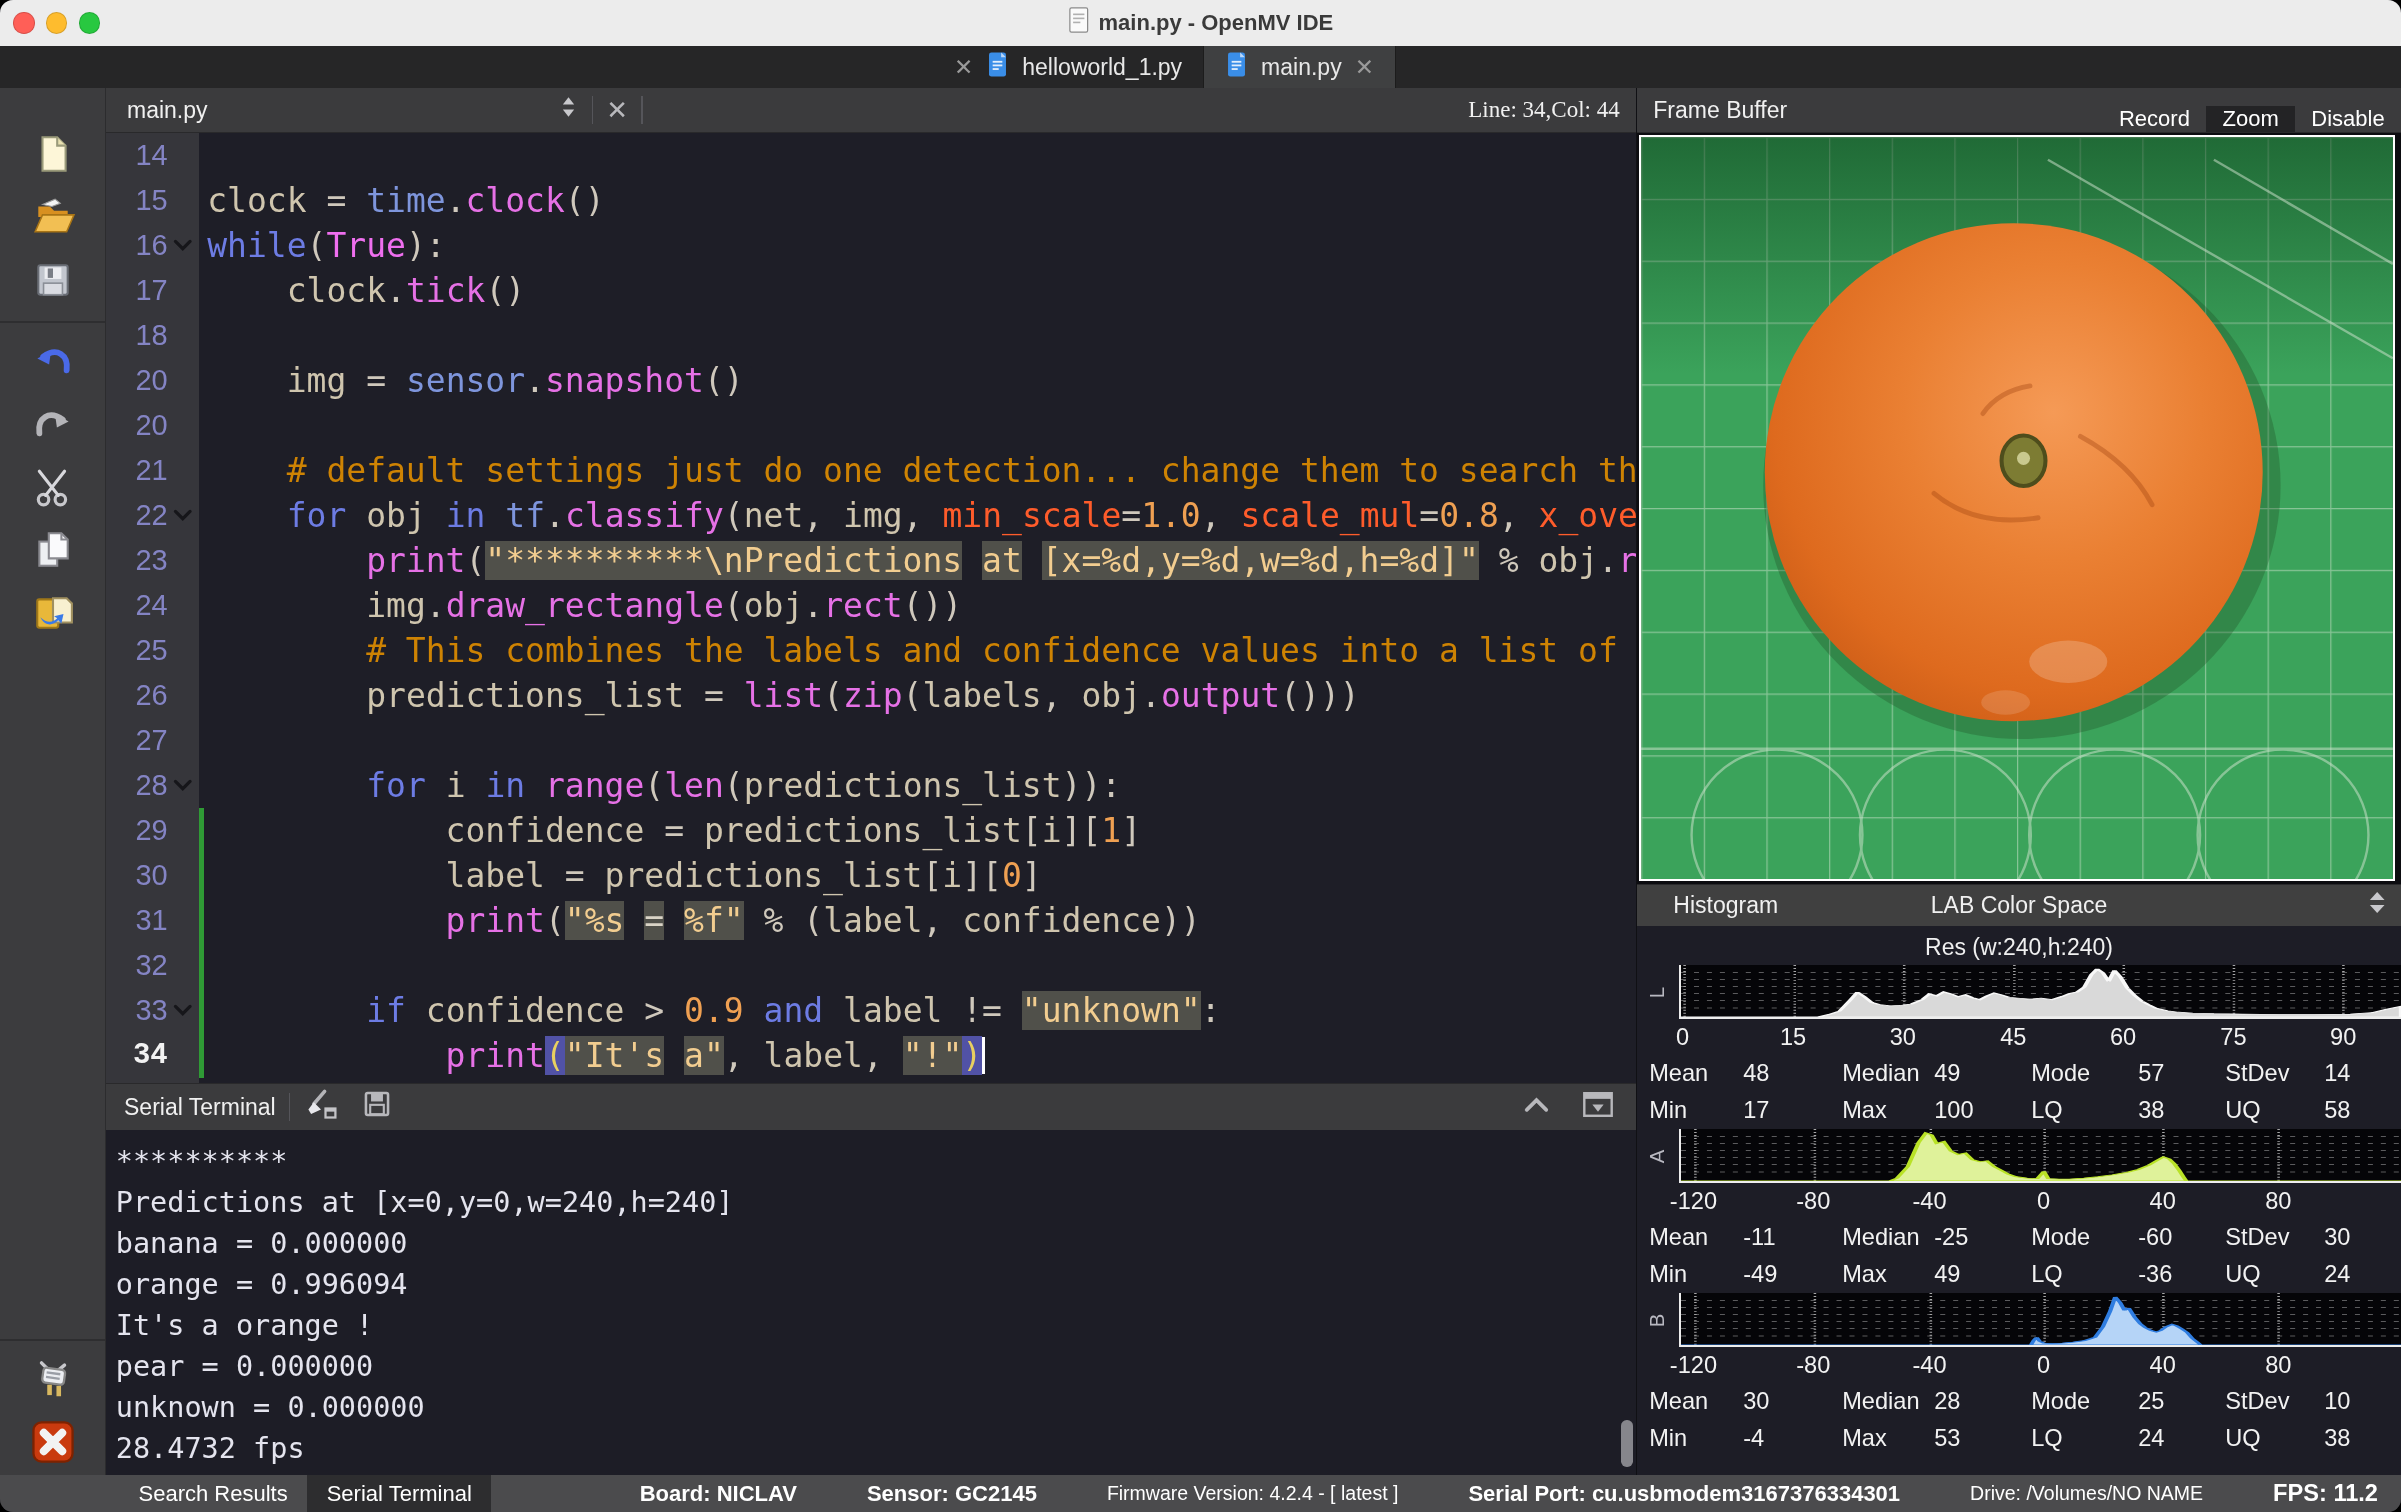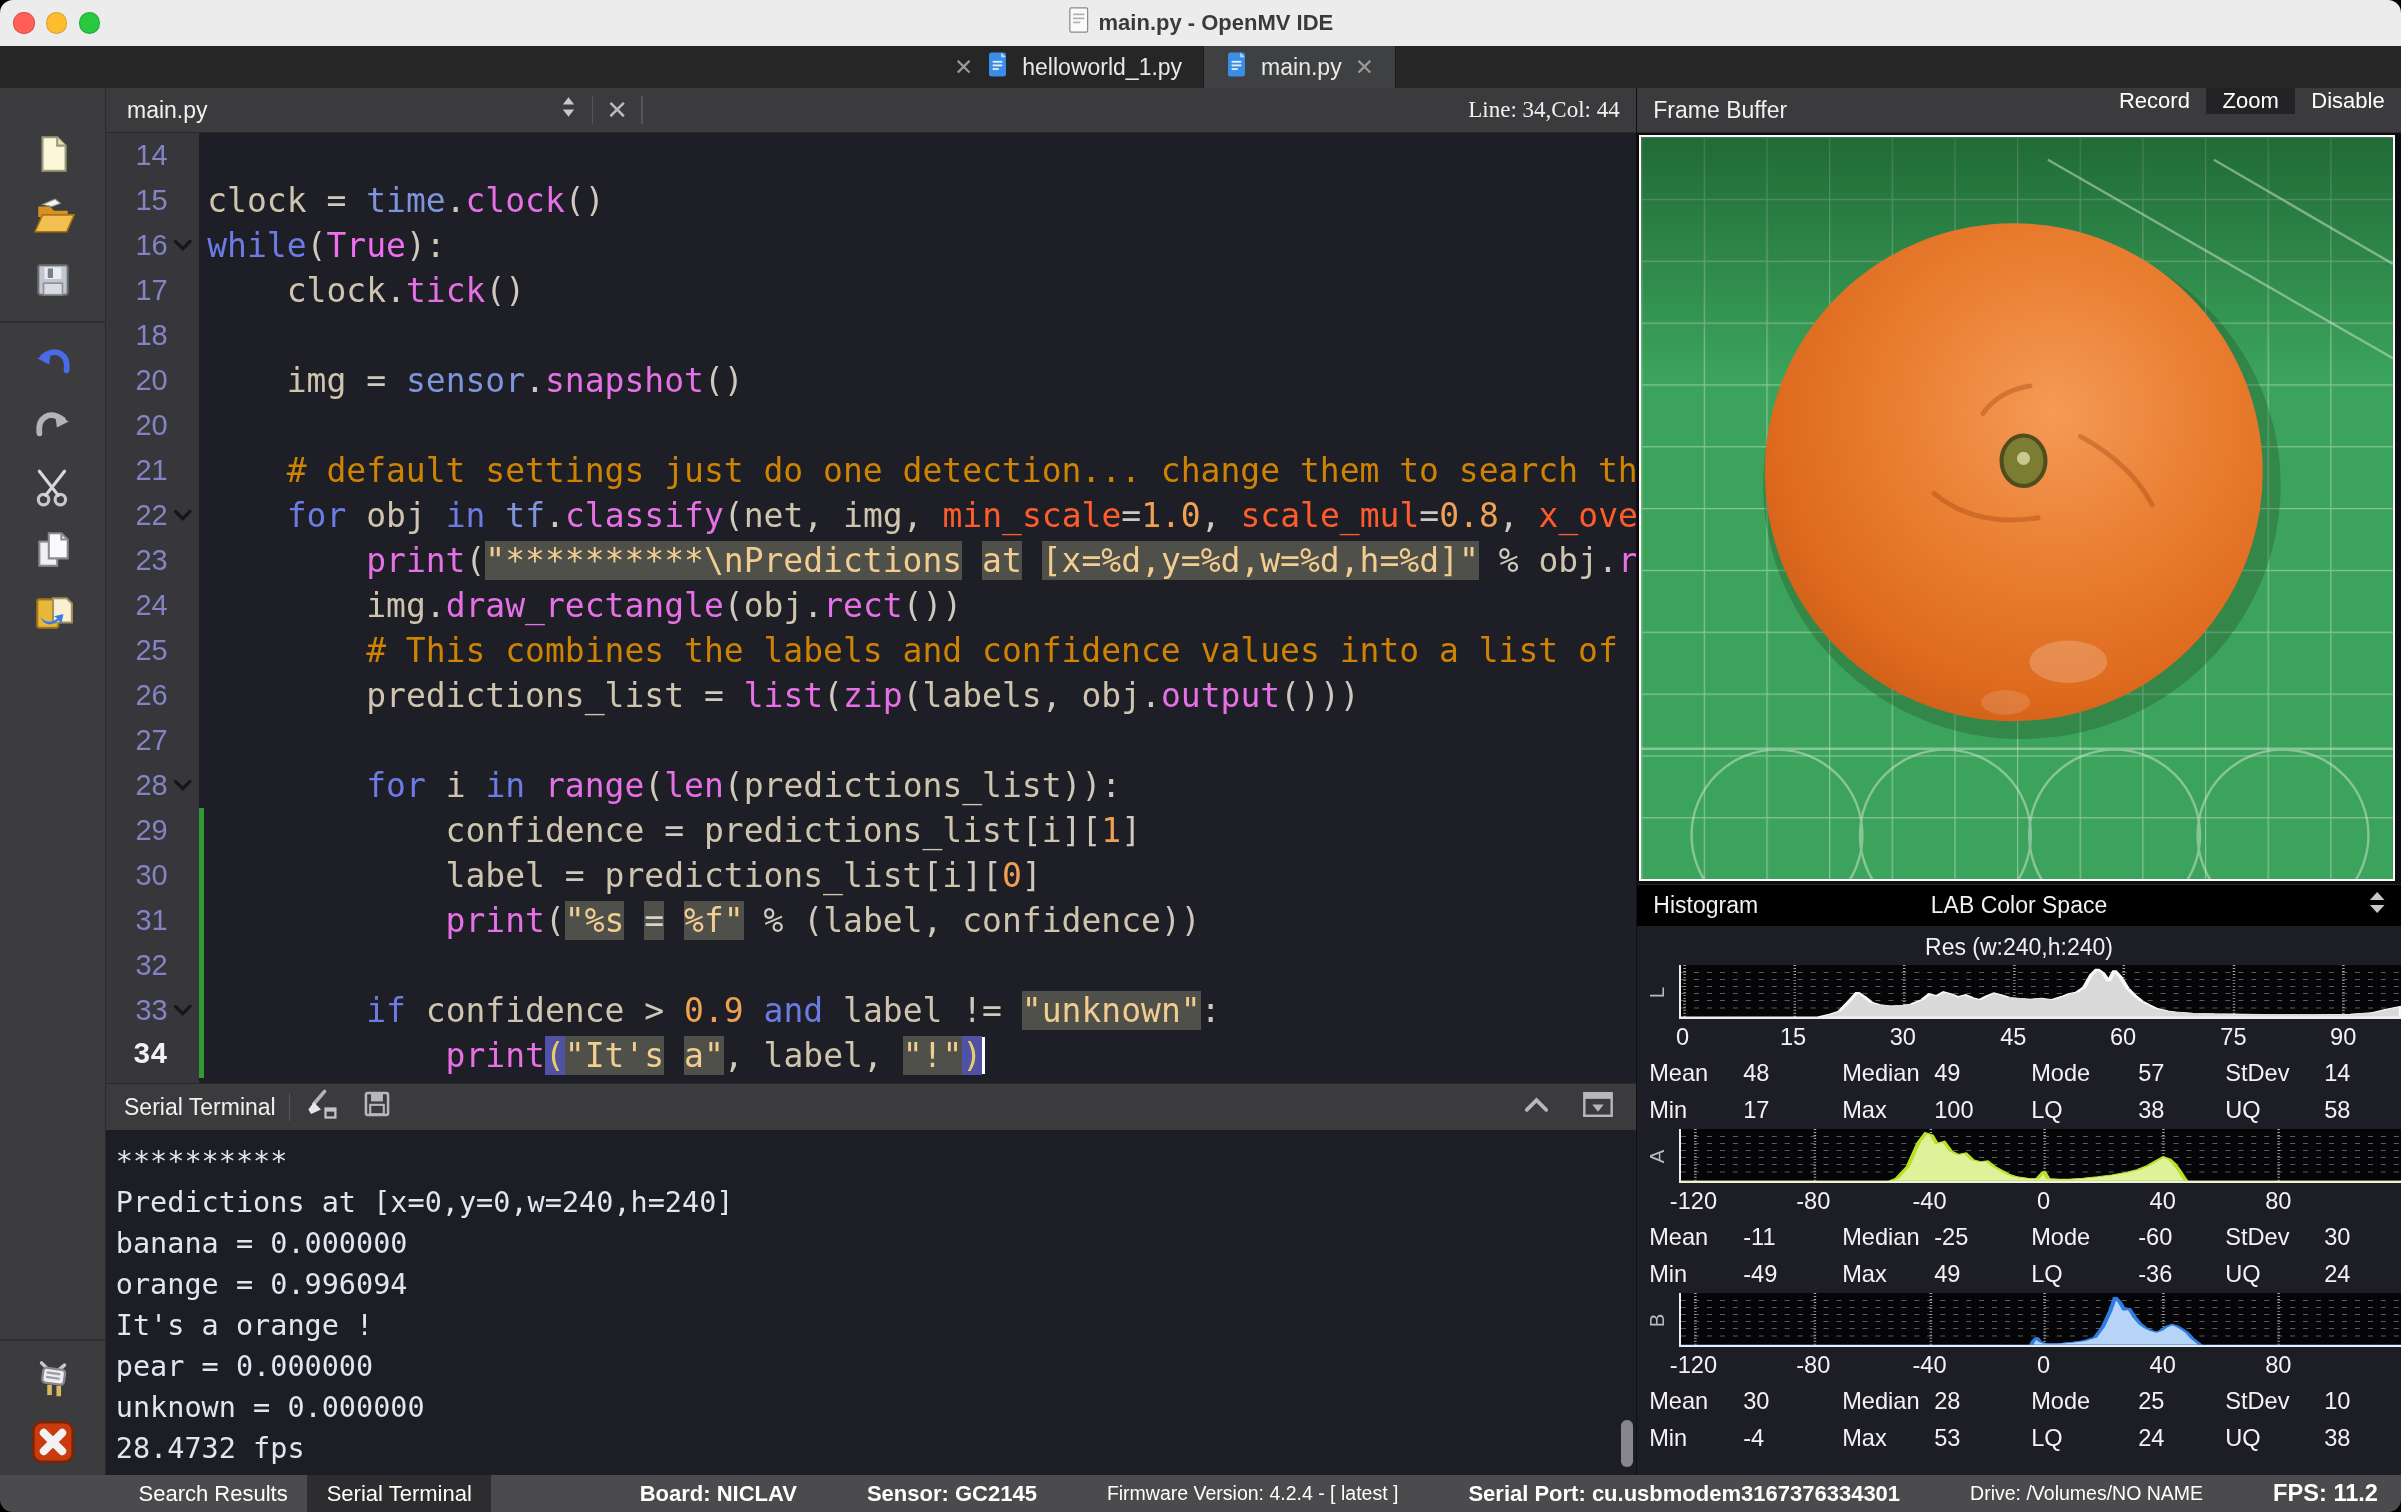--- a/index.html
+++ b/index.html
@@ -60,27 +60,27 @@
   .th-title{margin-left:18px;}
   .th-right{margin-left:auto;display:flex;align-items:center;gap:28px;margin-right:21px;}
   .terminal{flex:1;background:#1d1d26;position:relative;padding:11.4px 0 0 9.8px;box-sizing:border-box;overflow:hidden;}
   .term-line{font-family:"DejaVu Sans Mono",monospace;font-size:28.5px;line-height:41px;color:#e4e4ee;white-space:pre;}
   .term-scroll{position:absolute;right:3.3px;bottom:8.1px;width:11.4px;height:47px;border-radius:5.7px;background:#86868c;}
 
   
   .right-panel{width:765px;border-left:1.6px solid #101014;display:flex;flex-direction:column;box-sizing:border-box;background:#1d1d26;}
   .fb-header{height:45px;background:#3b3b3d;border-bottom:1.6px solid #29292b;display:flex;align-items:stretch;color:#f0f0f0;font-size:23px;box-sizing:border-box;flex:none;}
   .fb-title{margin-left:16.3px;align-self:center;}
-  .fb-buttons{margin-left:auto;display:flex;align-items:flex-start;}
+  .fb-buttons{margin-left:auto;display:flex;align-items:flex-end;}
   .fb-btn{display:flex;align-items:center;padding:0 16.3px;font-size:22px;color:#fff;}
   .fb-btn.active{background:#232325;}
   .fb-view{height:751px;background:#0c0c10;position:relative;flex:none;}
   .fb-image{position:absolute;left:2.4px;top:2.4px;width:752px;height:742px;border:2.4px solid #ffffff;box-sizing:content-box;}
 
-  .hist-header{height:41px;background:#000000;border-top:1.6px solid #29292b;display:flex;align-items:center;color:#f0f0f0;font-size:23px;position:relative;flex:none;}
+  .hist-header{height:41px;background:#404040;border-top:1.6px solid #29292b;display:flex;align-items:center;color:#f0f0f0;font-size:23px;position:relative;flex:none;padding-left:20px;}
   .hh-title{margin-left:16.3px;}
   .hh-space{position:absolute;left:50%;transform:translateX(-50%);}
   .hh-arrows{margin-left:auto;margin-right:11.4px;}
   .hist-body{flex:1;background:#1d1d26;overflow:hidden;}
   .hist-res{text-align:center;color:#f0f0f0;font-size:23px;height:39px;line-height:42px;}
   .hist-channel{height:164px;}
   .hist-plot-row{display:flex;height:54px;align-items:stretch;}
   .ch-label{width:42px;display:flex;align-items:center;justify-content:center;color:#b8b8c0;font-size:20.4px;}
   .ch-label span{transform:rotate(-90deg);display:block;}
   .hist-plot{flex:1;position:relative;background:#050508;border-left:2.4px solid #ededed;border-bottom:2.4px solid #ededed;box-sizing:border-box;}

